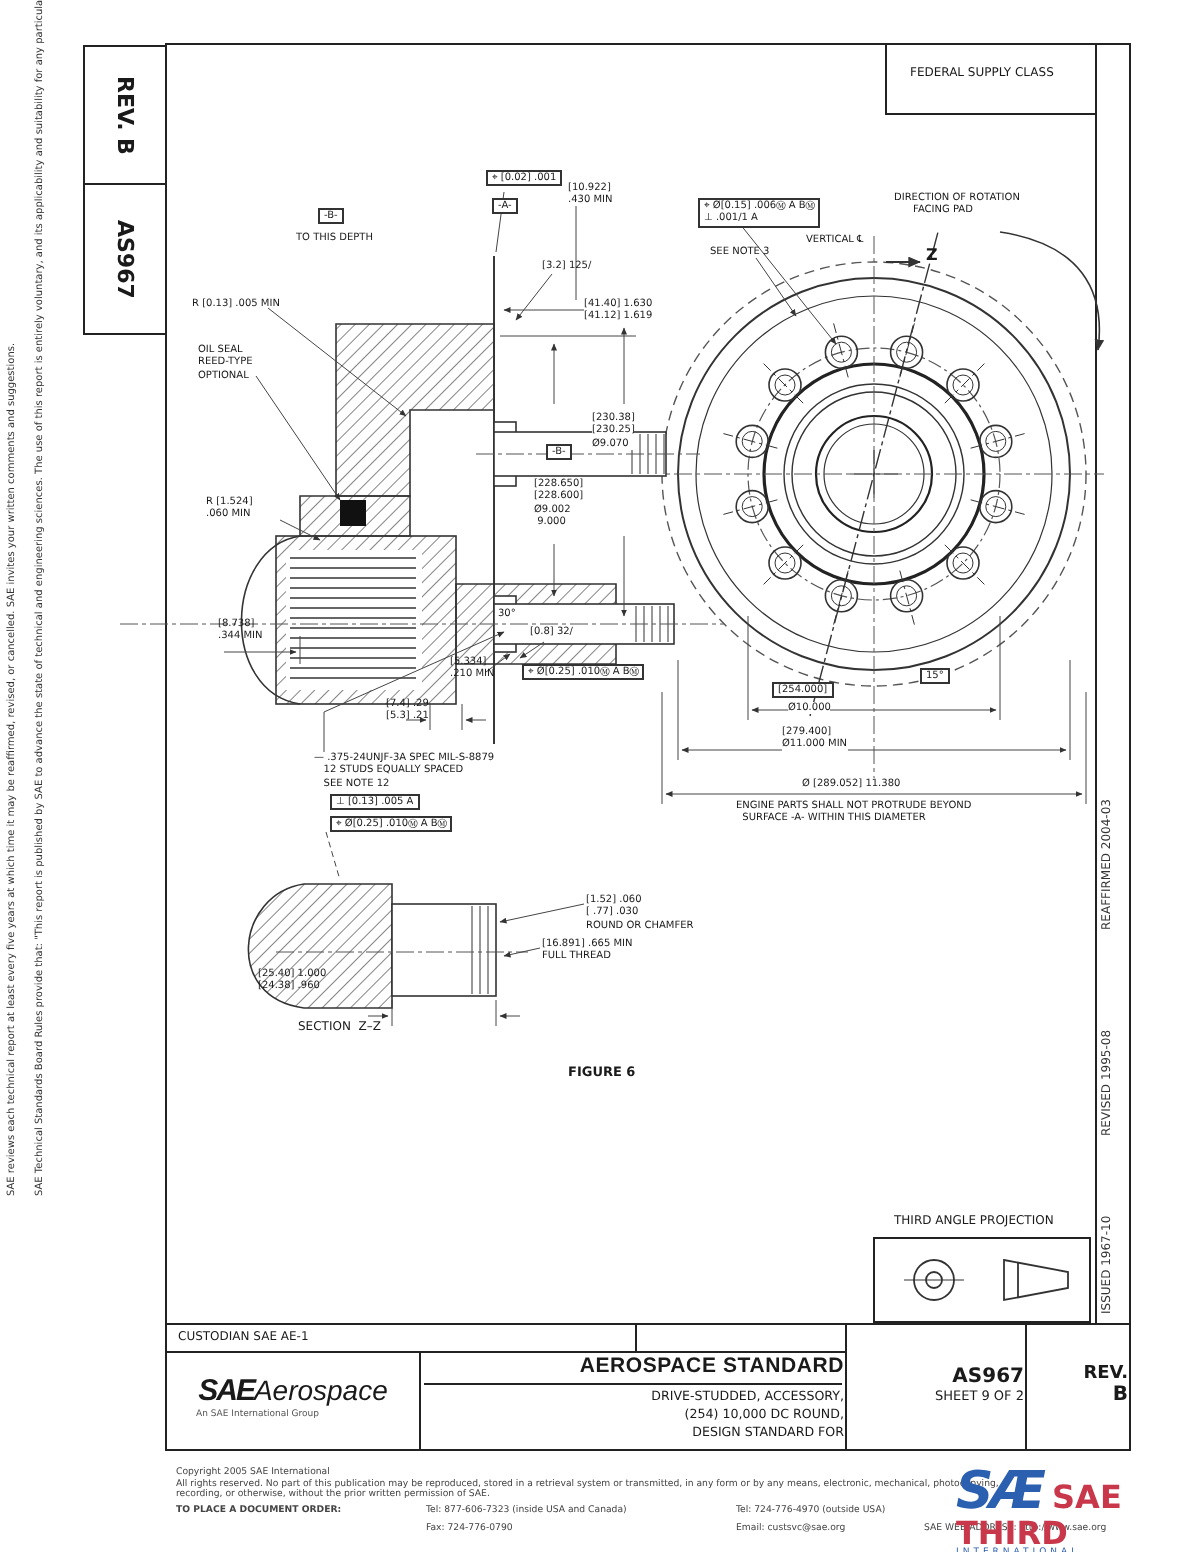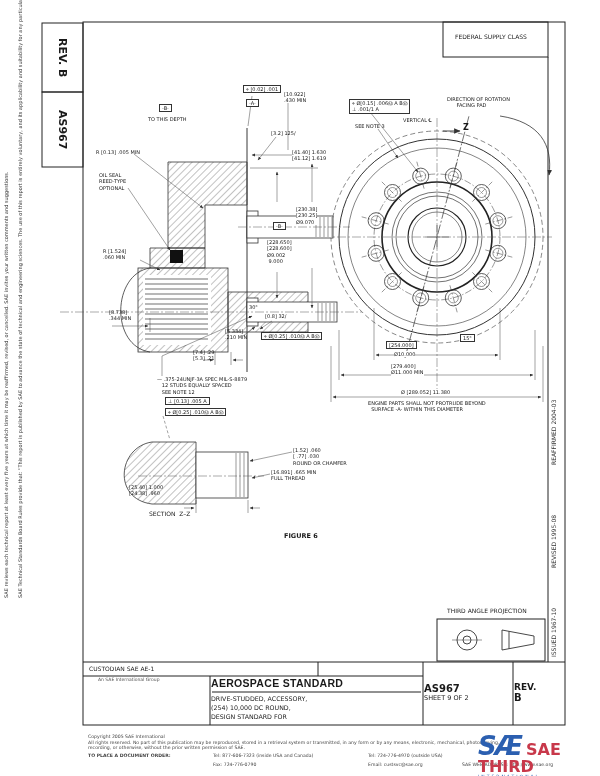--- a/index.html
+++ b/index.html
@@ -4,21 +4,21 @@
 <style>
   html,body{margin:0;padding:0}
   body{width:600px;height:776px;position:relative;background:#fff;
        font-family:"DejaVu Sans",sans-serif;color:#1a1a1a;overflow:hidden}
   svg{position:absolute;left:0;top:0}
   .co{position:absolute;font-size:5px;line-height:1.25;white-space:pre;color:#1a1a1a;z-index:3}
   .box{border:1px solid #333;padding:0 2px;background:#fff}
   .big{font-size:6.5px}
   .mid{font-size:6px}
   .bold{font-weight:bold}
-  .ctr{text-align:left}
+  .ctr{text-align:right}
   
   .vrot{position:absolute;writing-mode:vertical-rl;transform:rotate(180deg);
         font-size:5.5px;line-height:1.1;color:#333;white-space:nowrap;z-index:3}
   .vtab{position:absolute;display:flex;align-items:center;justify-content:center;
         writing-mode:vertical-rl;z-index:3;font-weight:bold}
   
   .cell{position:absolute;box-sizing:border-box;background:#fff;z-index:2}
   .footer-t{position:absolute;font-size:4.6px;color:#444;white-space:pre;z-index:3}
   .wm{position:absolute;z-index:4;line-height:1}
   .wm .sae{font-style:italic;font-weight:bold;font-size:26px;color:#2b5fb0;letter-spacing:-2px}
@@ -314,20 +314,23 @@
 
 <div class="vrot" style="left:4px;top:38px;height:560px;font-size:5px">SAE reviews each technical report at least every five years at which time it may be reaffirmed, revised, or cancelled. SAE invites your written comments and suggestions.</div>
 <div class="vrot" style="left:18px;top:38px;height:560px;font-size:5px">SAE Technical Standards Board Rules provide that: "This report is published by SAE to advance the state of technical and engineering sciences. The use of this report is entirely voluntary, and its applicability and suitability for any particular use, including any patent infringement arising therefrom, is the sole responsibility of the user."</div>
 <div class="vrot" style="left:551px;top:300px;height:165px;font-size:6px">REAFFIRMED 2004-03</div>
 <div class="vrot" style="left:551px;top:468px;height:100px;font-size:6px">REVISED 1995-08</div>
 <div class="vrot" style="left:551px;top:572px;height:85px;font-size:6px">ISSUED 1967-10</div>
 
 <div class="cell" style="left:84px;top:663px;width:233px;height:12px;font-size:6px;padding:2px 0 0 5px">CUSTODIAN  SAE AE-1</div>
 
 <div class="cell" style="left:84px;top:677px;width:125px;height:47px;text-align:center">
+  <div style="margin-top:10px;font-family:'Liberation Sans',sans-serif">
+    <span style="font-weight:bold;font-style:italic;font-size:15px;letter-spacing:-1px">SAE</span><span style="font-style:italic;font-size:14px">Aerospace</span>
+  </div>
   <div style="font-size:4.5px;color:#555;text-align:left;padding-left:14px">An SAE International Group</div>
 </div>
 
 <div class="cell ctr" style="left:211px;top:677px;width:211px;height:14px">
   <div style="font-size:10.5px;font-weight:bold;font-family:'Liberation Sans',sans-serif;letter-spacing:.3px">AEROSPACE STANDARD</div>
 </div>
 <div class="cell ctr" style="left:211px;top:694px;width:211px;height:30px;font-size:6.3px;line-height:1.45">
   <div>DRIVE-STUDDED, ACCESSORY,</div>
   <div>(254) 10,000 DC ROUND,</div>
   <div>DESIGN STANDARD FOR</div>

